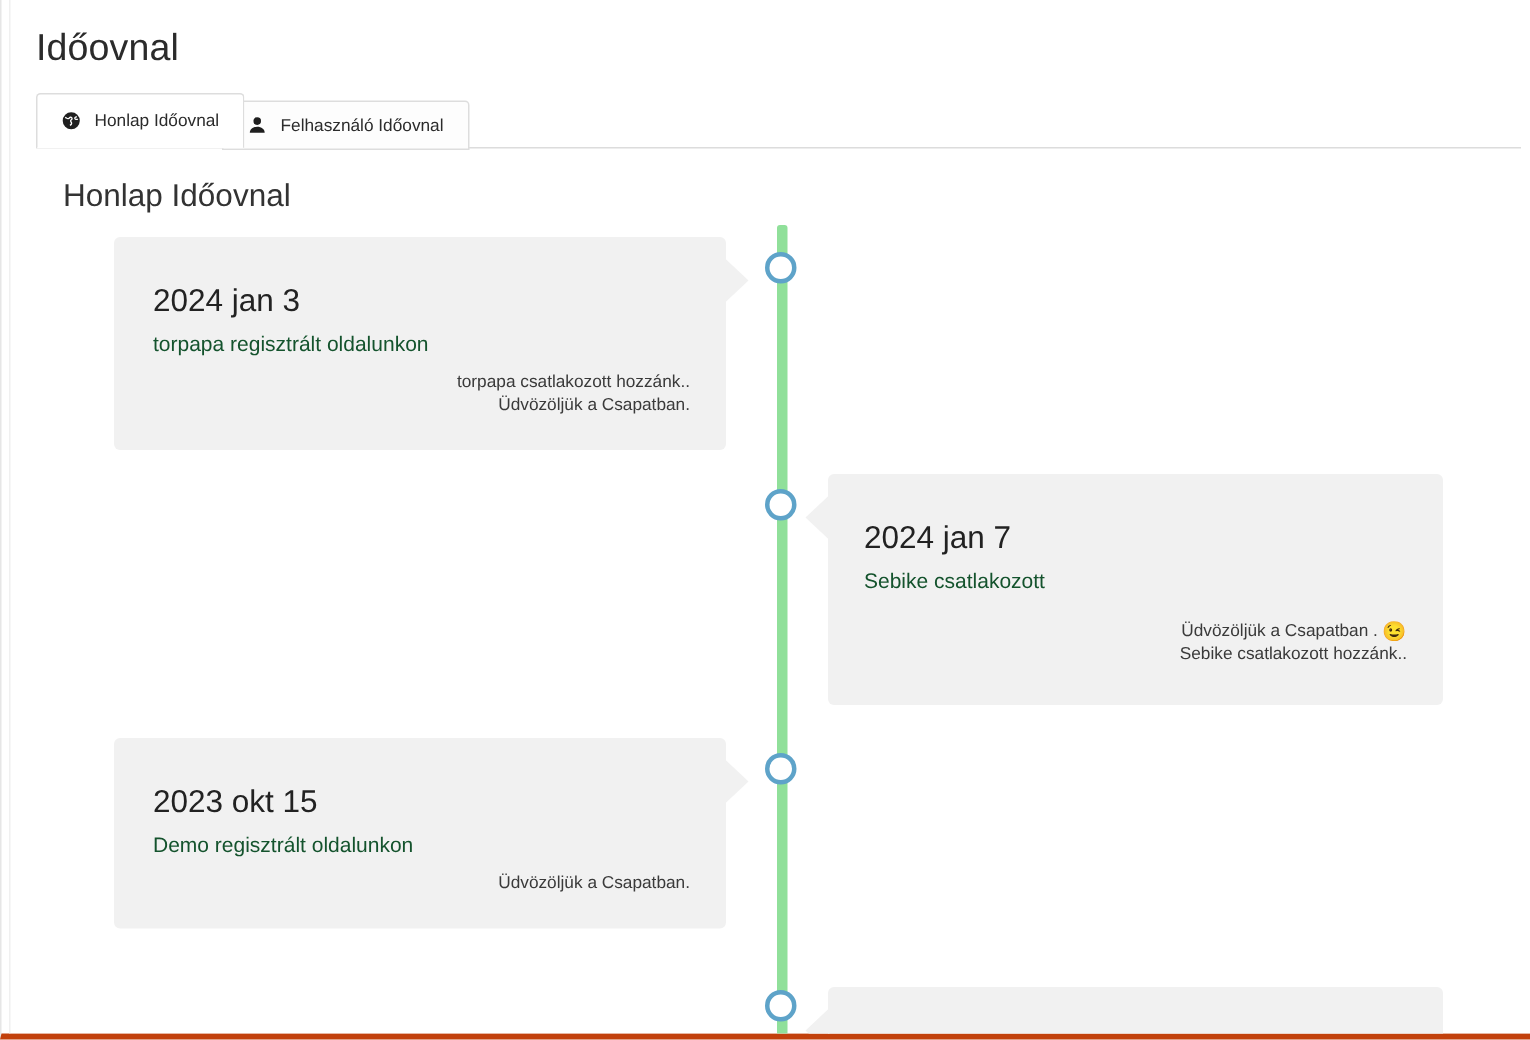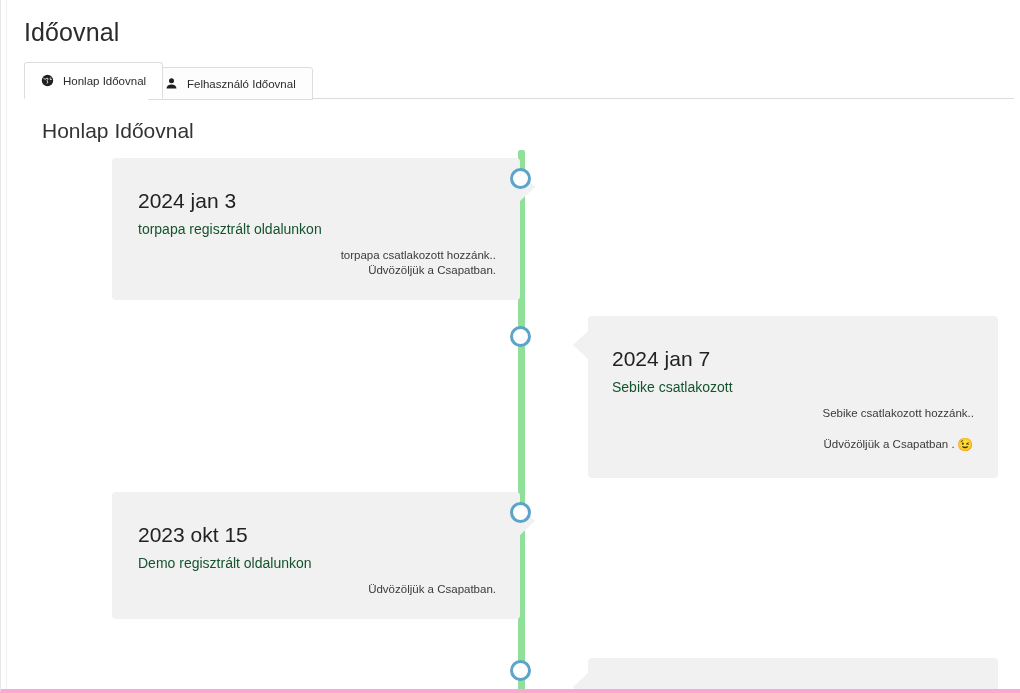--- a/index.html
+++ b/index.html
@@ -17,21 +17,21 @@
 
   
   #page-panel {
     position: absolute;
     left: 0; top: 0;
     width: 1020px;
     height: 693px;
     background: #ffffff;
     box-sizing: border-box;
     border-left: 1px solid #e6e6e6;
-    border-bottom: 4px solid #f9a8d4;
+    border-bottom: 4px solid #c2410c;
     overflow: hidden;
   }
   #inner-panel {
     position: absolute;
     left: 5px; top: 0;
     right: 0; bottom: 0;
     background: #ffffff;
     border-left: 1px solid #f0f0f0;
   }
 
@@ -133,21 +133,20 @@
     border: 3px solid #5ea3c9;
     background: #ffffff;
     z-index: 4;
   }
 
   .tl-card {
     position: absolute;
     background: #f1f1f1;
     border-radius: 4px;
     box-sizing: border-box;
-    margin-left: 36px;
   }
   .tl-card .arrow {
     position: absolute;
     width: 0; height: 0;
     top: 14px;
   }
   .tl-card.left .arrow {
     right: -15px;
     border-top: 15px solid transparent;
     border-bottom: 15px solid transparent;
@@ -249,25 +248,25 @@
           <span class="line">torpapa csatlakozott hozzánk..</span>
           <span class="line">Üdvözöljük a Csapatban.</span>
         </div>
       </div>
 
       <div class="tl-card right" id="card-2">
         <span class="arrow"></span>
         <div class="tl-date">2024 jan 7</div>
         <div class="tl-heading">Sebike csatlakozott</div>
         <div class="tl-body">
-          <span class="line">Sebike csatlakozott hozzánk..</span>
           <span class="line spaced">
             <span>Üdvözöljük a Csapatban .</span>
             <span class="emoji">😉</span>
           </span>
+          <span class="line">Sebike csatlakozott hozzánk..</span>
         </div>
       </div>
 
       <div class="tl-card left" id="card-3">
         <span class="arrow"></span>
         <div class="tl-date">2023 okt 15</div>
         <div class="tl-heading">Demo regisztrált oldalunkon</div>
         <div class="tl-body">
           <span class="line">Üdvözöljük a Csapatban.</span>
         </div>

